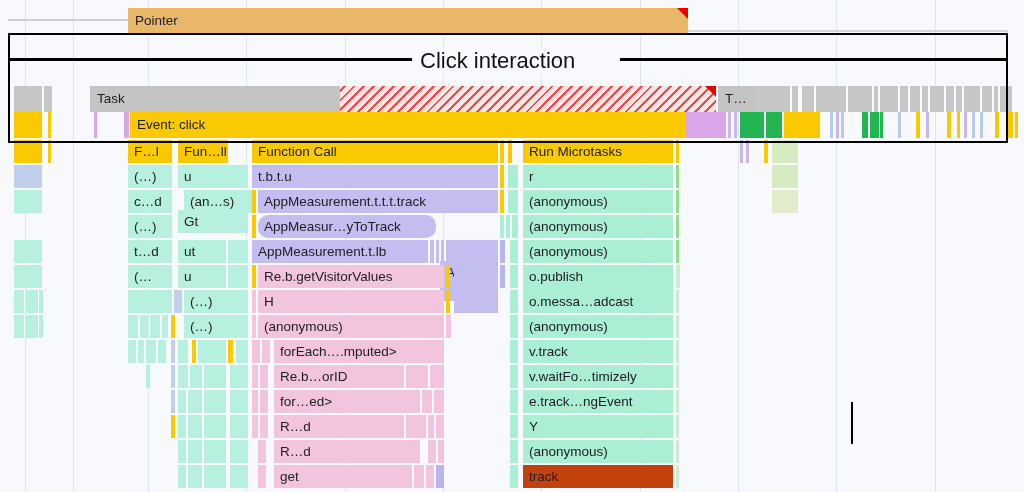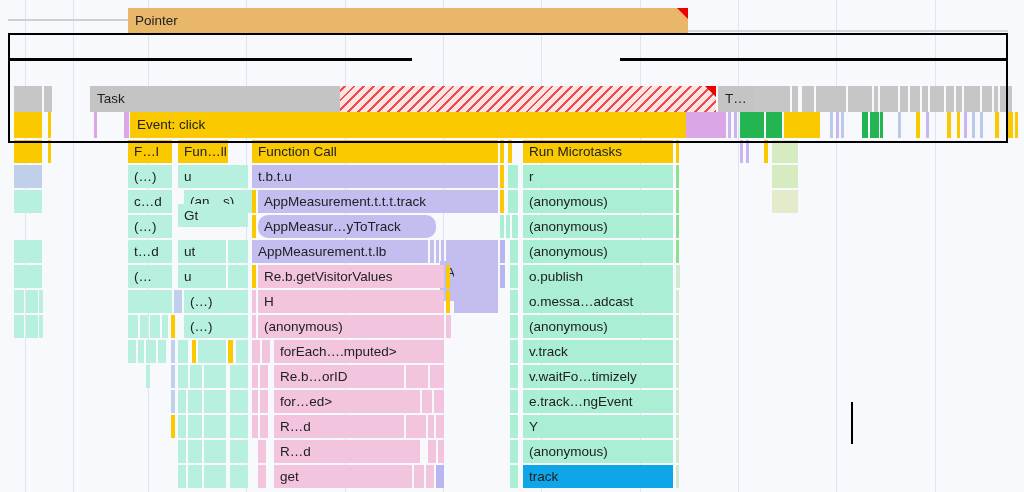--- a/index.html
+++ b/index.html
@@ -192,21 +192,21 @@
       <div class="fl" style="left: 128px; top: 190px; width: 44px; height: 23px; line-height: 23px; background: rgb(183, 240, 223);"><span>c…d</span></div>
       <div class="fl" style="left: 184px; top: 190px; width: 70px; height: 23px; line-height: 23px; background: rgb(183, 240, 223);"><span>(an…s)</span></div>
       <div class="fl" style="left: 252px; top: 190px; width: 4px; height: 23px; line-height: 23px; background: rgb(251, 201, 0); padding-left: 0px;"></div>
       <div class="fl" style="left: 258px; top: 190px; width: 240px; height: 23px; line-height: 23px; background: rgb(195, 189, 240);"><span>AppMeasurement.t.t.t.track</span></div>
       <div class="fl" style="left: 500px; top: 190px; width: 4px; height: 23px; line-height: 23px; background: rgb(251, 201, 0); padding-left: 0px;"></div>
       <div class="fl" style="left: 508px; top: 190px; width: 10px; height: 23px; line-height: 23px; background: rgb(170, 238, 212); padding-left: 0px;"></div>
       <div class="fl" style="left: 523px; top: 190px; width: 150px; height: 23px; line-height: 23px; background: rgb(170, 238, 212);"><span>(anonymous)</span></div>
       <div class="fl" style="left: 676px; top: 190px; width: 3px; height: 23px; line-height: 23px; background: rgb(143, 223, 143); padding-left: 0px;"></div>
       <div class="fl" style="left: 772px; top: 190px; width: 26px; height: 23px; line-height: 23px; background: rgb(226, 236, 203); padding-left: 0px;"></div>
       <div class="fl" style="left: 128px; top: 215px; width: 44px; height: 23px; line-height: 23px; background: rgb(183, 240, 223);"><span>(…)</span></div>
-      <div class="fl" style="left: 178px; top: 204px; width: 70px; height: 23px; line-height: 23px; background: rgb(183, 240, 223);"><span>Gt</span></div>
+      <div class="fl" style="left: 178px; top: 210px; width: 70px; height: 23px; line-height: 23px; background: rgb(183, 240, 223);"><span>Gt</span></div>
       <div class="fl" style="left: 252px; top: 215px; width: 4px; height: 23px; line-height: 23px; background: rgb(251, 201, 0); padding-left: 0px;"></div>
       <div class="fl" style="left: 258px; top: 215px; width: 178px; height: 23px; line-height: 23px; background: rgb(195, 189, 240); border-radius: 10px;"><span>AppMeasur…yToTrack</span></div>
       <div class="fl" style="left: 440px; top: 215px; width: 58px; height: 40px; line-height: 23px; background: rgb(195, 189, 240); margin-top: 46px;"><span>Ap…a</span></div>
       <div class="fl" style="left: 500px; top: 215px; width: 4px; height: 23px; line-height: 23px; background: rgb(170, 238, 212); padding-left: 0px;"></div>
       <div class="fl" style="left: 506px; top: 215px; width: 4px; height: 23px; line-height: 23px; background: rgb(170, 238, 212); padding-left: 0px;"></div>
       <div class="fl" style="left: 512px; top: 215px; width: 6px; height: 23px; line-height: 23px; background: rgb(170, 238, 212); padding-left: 0px;"></div>
       <div class="fl" style="left: 523px; top: 215px; width: 150px; height: 23px; line-height: 23px; background: rgb(170, 238, 212);"><span>(anonymous)</span></div>
       <div class="fl" style="left: 676px; top: 215px; width: 3px; height: 23px; line-height: 23px; background: rgb(143, 223, 143); padding-left: 0px;"></div>
       <div class="fl" style="left: 14px; top: 240px; width: 28px; height: 23px; line-height: 23px; background: rgb(183, 240, 223); padding-left: 0px;"></div>
       <div class="fl" style="left: 128px; top: 240px; width: 44px; height: 23px; line-height: 23px; background: rgb(183, 240, 223);"><span>t…d</span></div>
@@ -332,23 +332,24 @@
       <div class="fl" style="left: 178px; top: 465px; width: 8px; height: 23px; line-height: 23px; background: rgb(183, 240, 223); padding-left: 0px;"></div>
       <div class="fl" style="left: 188px; top: 465px; width: 14px; height: 23px; line-height: 23px; background: rgb(183, 240, 223); padding-left: 0px;"></div>
       <div class="fl" style="left: 204px; top: 465px; width: 22px; height: 23px; line-height: 23px; background: rgb(183, 240, 223); padding-left: 0px;"></div>
       <div class="fl" style="left: 230px; top: 465px; width: 18px; height: 23px; line-height: 23px; background: rgb(183, 240, 223); padding-left: 0px;"></div>
       <div class="fl" style="left: 258px; top: 465px; width: 8px; height: 23px; line-height: 23px; background: rgb(242, 196, 221); padding-left: 0px;"></div>
       <div class="fl" style="left: 274px; top: 465px; width: 138px; height: 23px; line-height: 23px; background: rgb(242, 196, 221);"><span>get</span></div>
       <div class="fl" style="left: 414px; top: 465px; width: 10px; height: 23px; line-height: 23px; background: rgb(242, 196, 221); padding-left: 0px;"></div>
       <div class="fl" style="left: 426px; top: 465px; width: 8px; height: 23px; line-height: 23px; background: rgb(242, 196, 221); padding-left: 0px;"></div>
       <div class="fl" style="left: 436px; top: 465px; width: 8px; height: 23px; line-height: 23px; background: rgb(185, 181, 239); padding-left: 0px;"></div>
       <div class="fl" style="left: 510px; top: 465px; width: 8px; height: 23px; line-height: 23px; background: rgb(170, 238, 212); padding-left: 0px;"></div>
-      <div class="fl" style="left: 523px; top: 465px; width: 150px; height: 23px; line-height: 23px; background: #0ea5e9;"><span>track</span></div>
+      <div class="fl" style="left: 523px; top: 465px; width: 150px; height: 23px; line-height: 23px; background: #c2410c;"><span>track</span></div>
       <div class="fl" style="left: 676px; top: 465px; width: 3px; height: 23px; line-height: 23px; background: rgb(207, 234, 208); padding-left: 0px;"></div>
     </div>
 
   <div class="callout" id="callout-click" style="left: 8px; top: 33px; width: 1000px; height: 110px;"></div>
   <div class="ann-line" id="ann-line-click-left" style="left: 8px; top: 58px; width: 404px; height: 2.5px;"></div>
   <div class="ann-line" id="ann-line-click-right" style="left: 620px; top: 58px; width: 388px; height: 2.5px;"></div>
+  <div class="ann-text" id="ann-click" style="left: 412px; top: 48px; background: rgb(247, 249, 252); padding: 0px 8px;">Click interaction</div>
 
   <div class="ann-line" id="ann-line-tasks" style="left: 851px; top: 402px; width: 2px; height: 42px;"></div>
 
 </div>
 
 </body></html>

